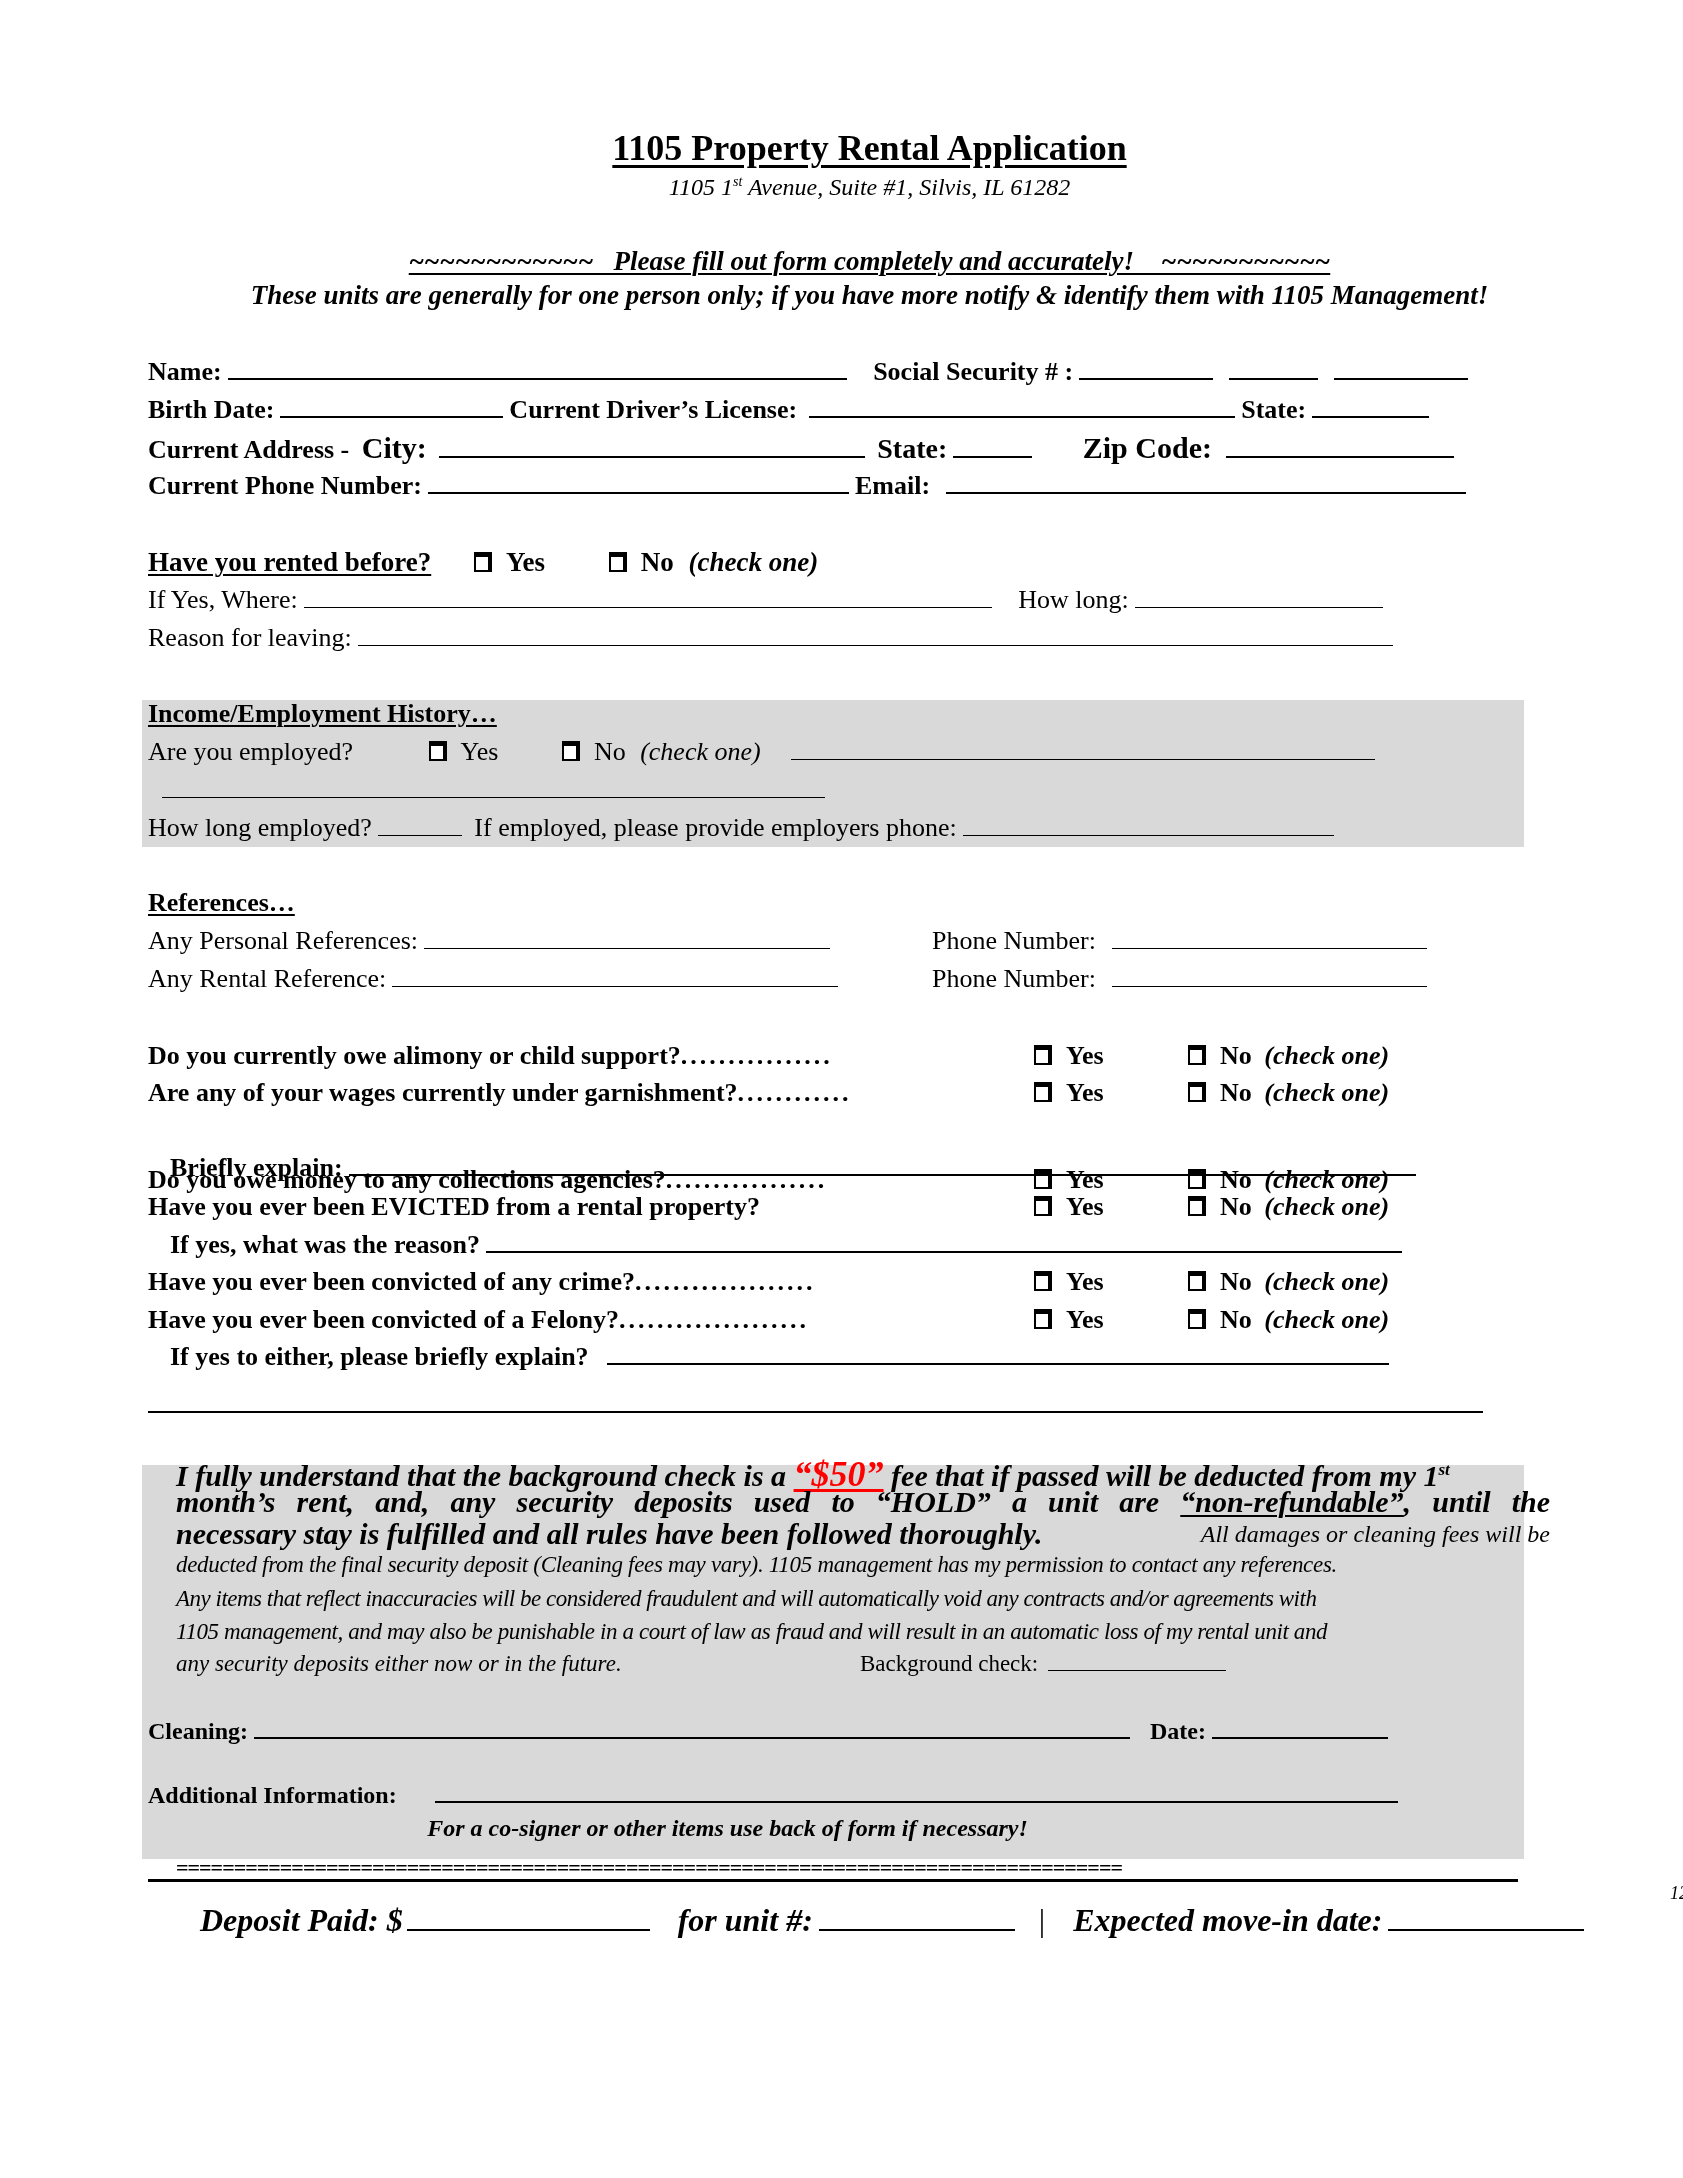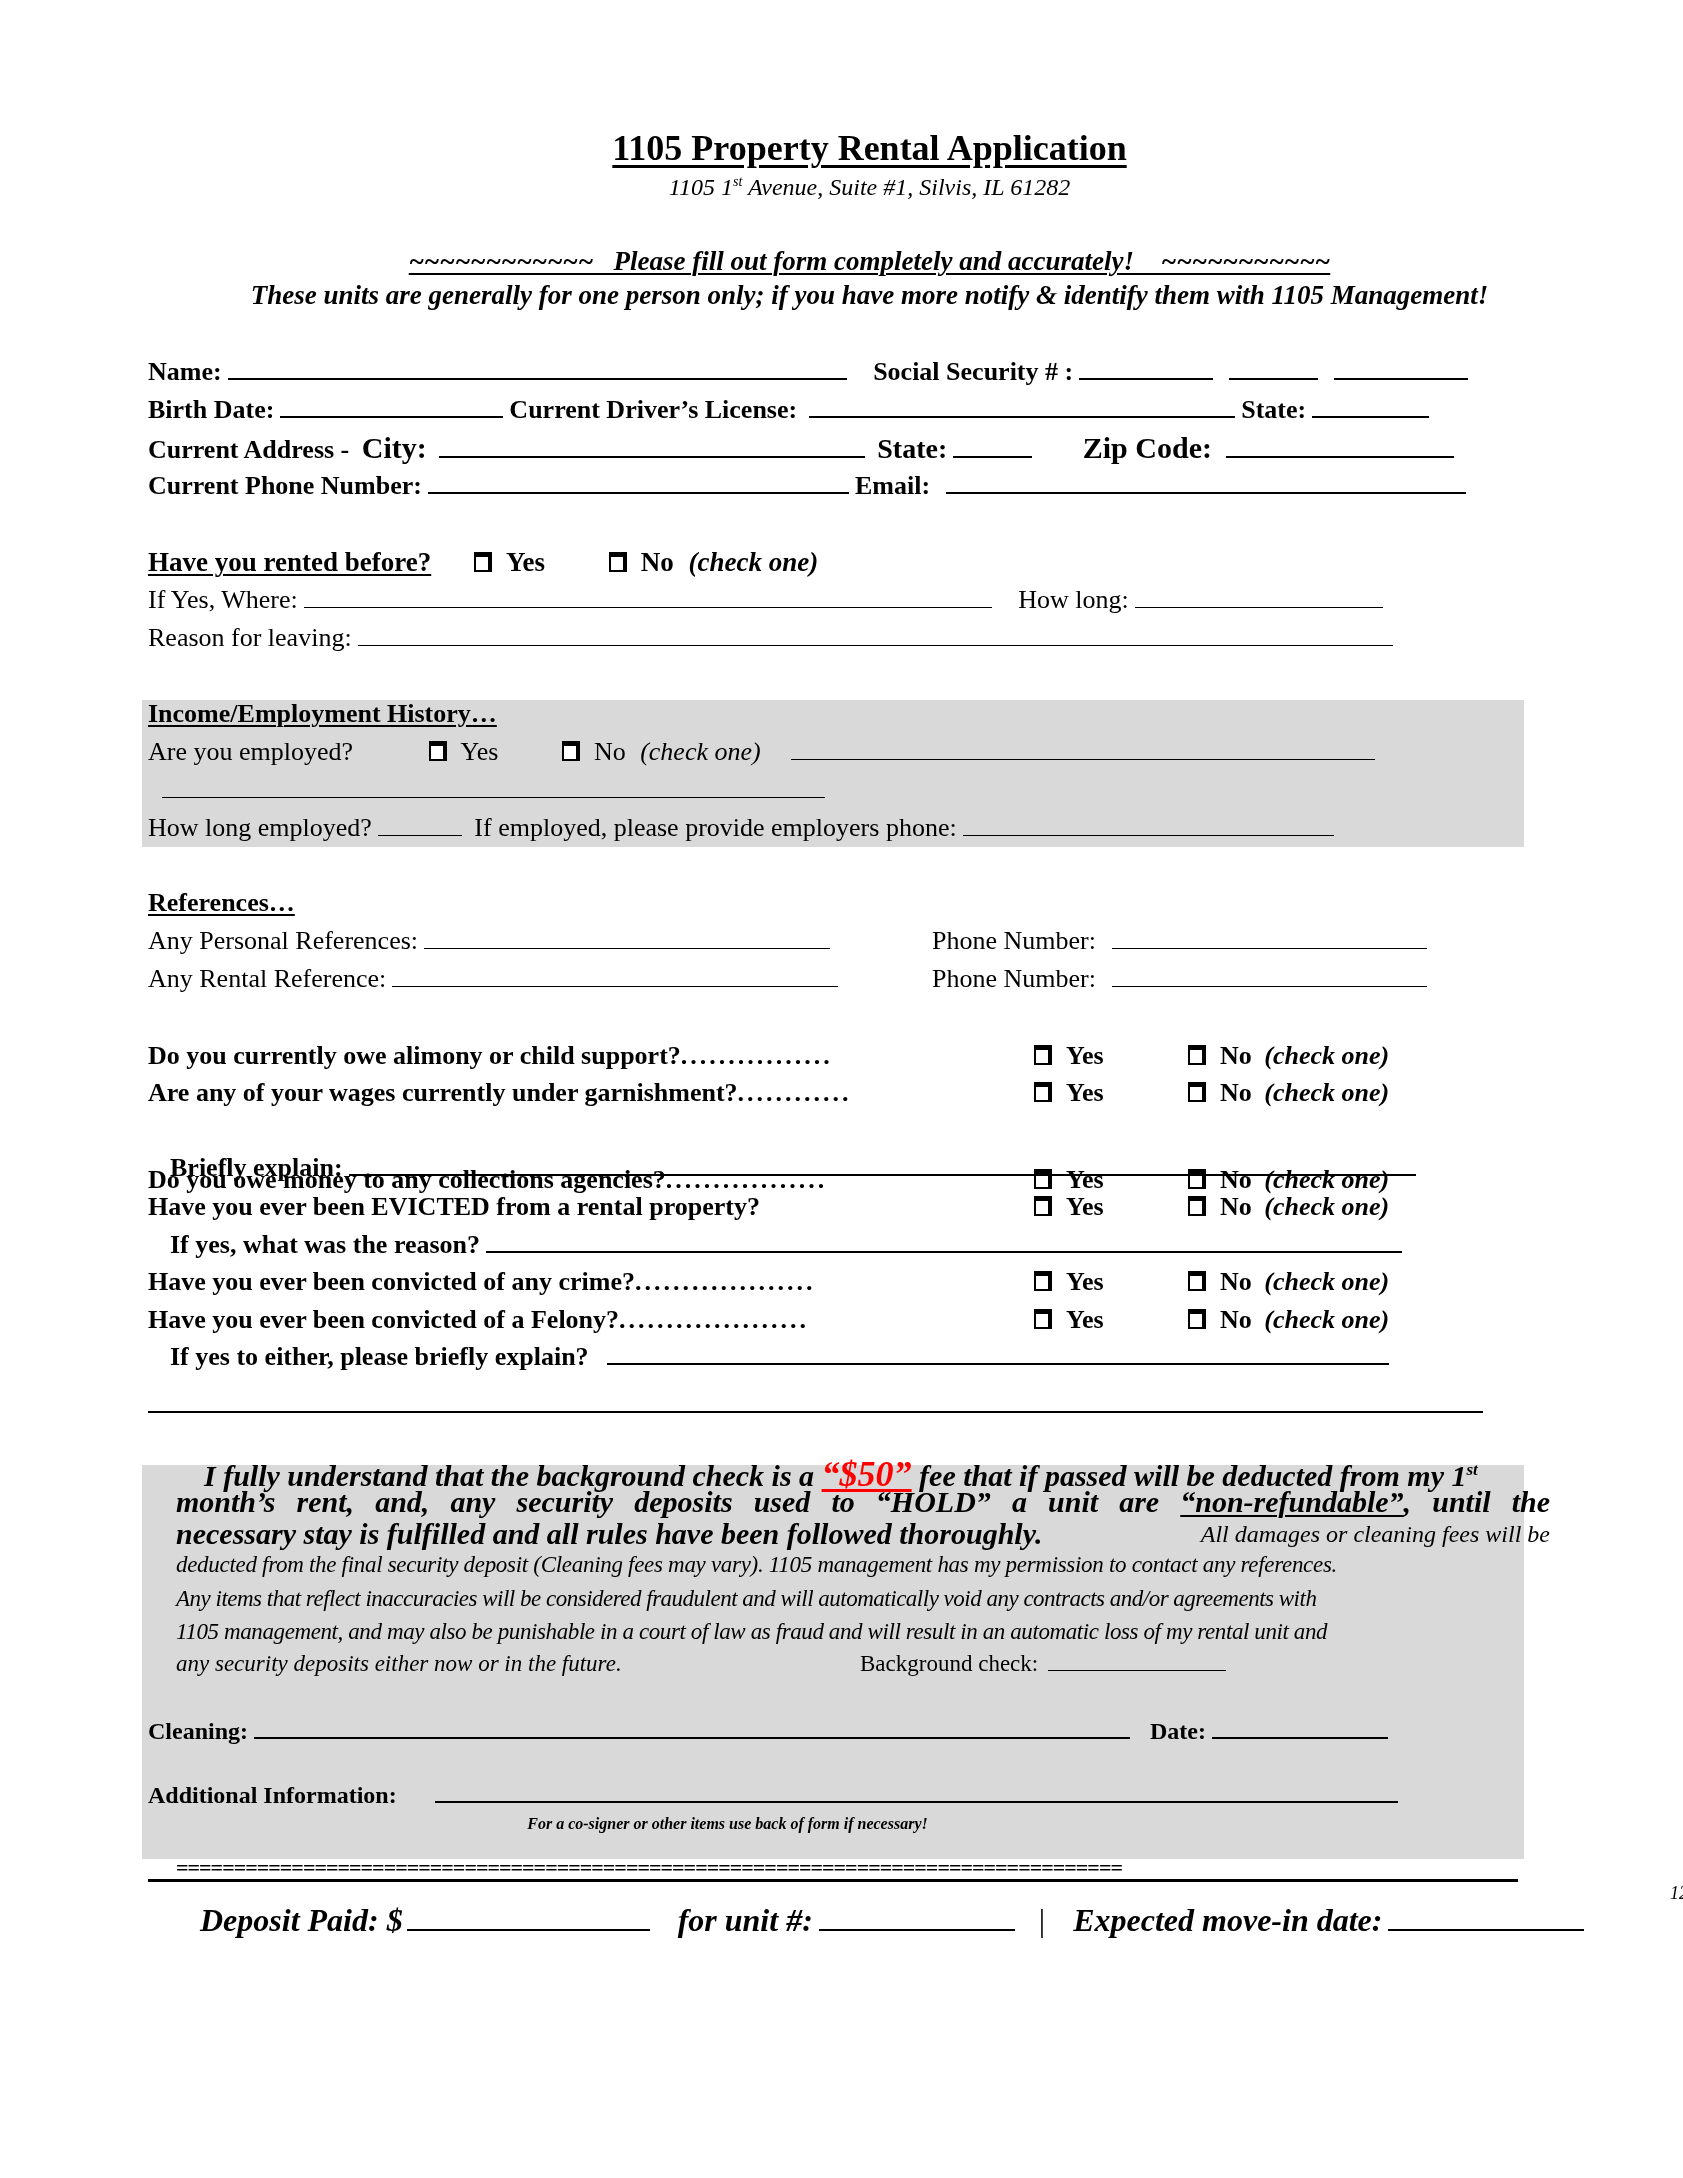--- a/index.html
+++ b/index.html
@@ -119,37 +119,37 @@
   <span>Have you ever been convicted of a Felony?</span><span class="dots">....................</span>
   <span style="position:absolute;left:886px;" class="ans"><span class="cb"></span><span>Yes</span></span>
   <span style="position:absolute;left:1040px;" class="ans"><span class="cb"></span><span>No</span> <span class="i" style="margin-left:6px;">(check one)</span></span>
 </div>
 <div class="row b" style="top:1341px;left:170px;">
   <span>If yes to either, please briefly explain?</span><span class="line" style="width:782px;margin-left:18px;"></span>
 </div>
 <div class="abs" style="left:148px;top:1411px;width:1307px;border-bottom:2px solid #000;"></div>
 
 <div class="gray" style="left:142px;top:1465px;width:1382px;height:394px;"></div>
-<div class="abs b i" style="left:148px;top:1453px;width:1374px;font-size:30px;line-height:34px;white-space:nowrap;margin-left:28px;"><span>I fully understand that the background check is a </span><span class="u" style="color:#ff0000;font-size:36px;text-decoration-thickness:3px;">“$50”</span><span> fee that if passed will be deducted from my 1</span><sup style="font-size:17px;">st</sup></div>
+<div class="abs b i" style="left:148px;top:1453px;width:1374px;font-size:30px;line-height:34px;white-space:nowrap;"><span>I fully understand that the background check is a </span><span class="u" style="color:#ff0000;font-size:36px;text-decoration-thickness:3px;">“$50”</span><span> fee that if passed will be deducted from my 1</span><sup style="font-size:17px;">st</sup></div>
 <div class="abs b i" style="left:148px;top:1485px;width:1374px;font-size:30px;line-height:34px;text-align:justify;text-align-last:justify;white-space:normal;"><span>month’s rent, and, any security deposits used to “HOLD” a unit are </span><span class="u" style="text-decoration-thickness:2px;">“non-refundable”</span><span>, until the</span></div>
 <div class="abs i" style="left:148px;top:1517px;width:1374px;font-size:24px;line-height:34px;"><span class="b" style="font-size:30px;">necessary stay is fulfilled and all rules have been followed thoroughly.</span> <span style="float:right;">All damages or cleaning fees will be</span></div>
 <div class="abs i" style="left:148px;top:1550px;font-size:23px;line-height:30px;letter-spacing:-0.3px;">deducted from the final security deposit (Cleaning fees may vary).  1105 management has my permission to contact any references.</div>
 <div class="abs i" style="left:148px;top:1584px;font-size:23px;line-height:30px;letter-spacing:-0.5px;">Any items that reflect inaccuracies will be considered fraudulent and will automatically void any contracts and/or agreements with</div>
 <div class="abs i" style="left:148px;top:1617px;font-size:23px;line-height:30px;letter-spacing:-0.4px;">1105 management, and may also be punishable in a court of law as fraud and will result in an automatic loss of my rental unit and</div>
 <div class="abs" style="left:148px;top:1649px;font-size:23px;line-height:30px;"><span class="i">any security deposits either now or in the future.</span></div>
 <div class="abs" style="left:832px;top:1649px;font-size:23px;line-height:30px;"><span>Background check:</span><span class="line thin" style="width:178px;margin-left:10px;"></span></div>
 
 <div class="row b" style="top:1715px;font-size:24px;">
   <span>Cleaning:</span><span class="line" style="width:876px;"></span>
   <span style="margin-left:8px;">Date:</span><span class="line" style="width:176px;"></span>
 </div>
 <div class="row b" style="top:1779px;font-size:24px;">
   <span>Additional Information:</span><span class="line" style="width:963px;margin-left:38px;"></span>
 </div>
-<div class="abs b i" style="left:0;width:1458px;text-align:center;top:1815px;font-size:16px;padding-left:-69px;"><span style="margin-left:-59px;">For a co-signer or other items use back of form if necessary!</span></div>
+<div class="abs b i" style="left:0;width:1458px;text-align:center;top:1815px;font-size:24px;padding-left:-69px;"><span style="margin-left:-59px;">For a co-signer or other items use back of form if necessary!</span></div>
 
 <div class="abs b" style="left:148px;top:1857px;width:1342px;overflow:hidden;font-size:22px;line-height:22px;letter-spacing:-1px;">==================================================================================</div>
 <div class="abs" style="left:148px;top:1879px;width:1342px;border-bottom:3px solid #000;"></div>
 <div class="abs i" style="left:0;width:1683px;text-align:right;top:1883px;font-size:18px;padding-right:0;"><span style="margin-left:-2px;">12/21</span></div>
 <div class="abs b i" style="left:172px;top:1903px;font-size:32px;line-height:34px;">
   <span>Deposit Paid: $</span><span class="line" style="width:243px;margin-left:4px;"></span>
   <span style="margin-left:14px;">for unit #:</span><span class="line" style="width:196px;"></span>
   <span style="margin-left:10px;font-style:normal;font-weight:normal;">|</span>
   <span style="margin-left:20px;">Expected move-in date:</span><span class="line" style="width:196px;"></span>
 </div>

